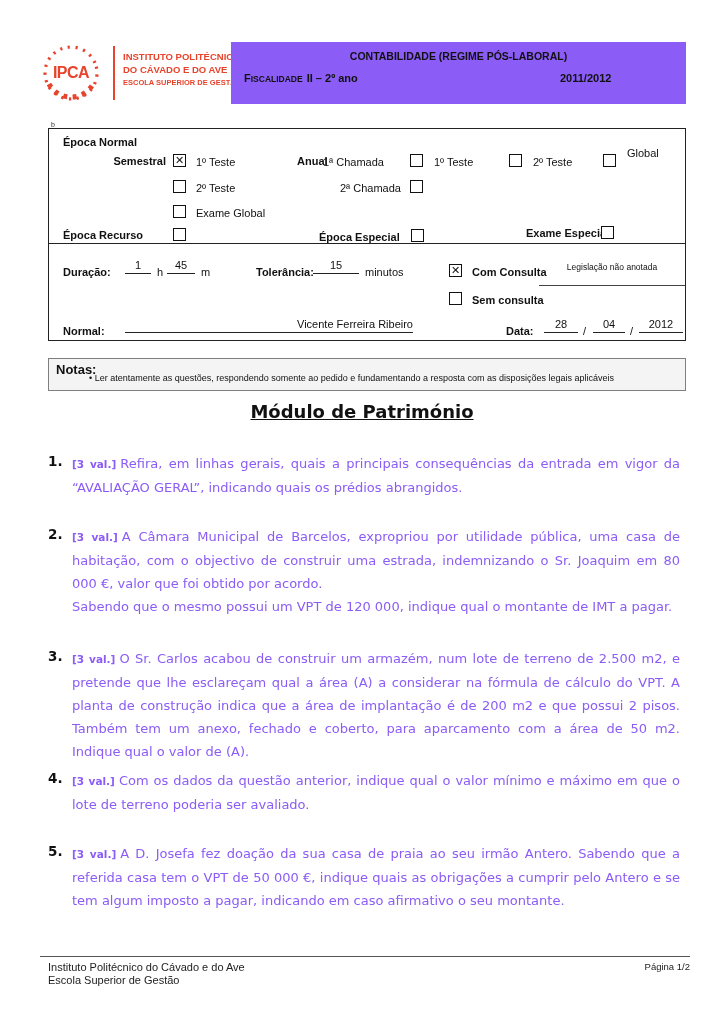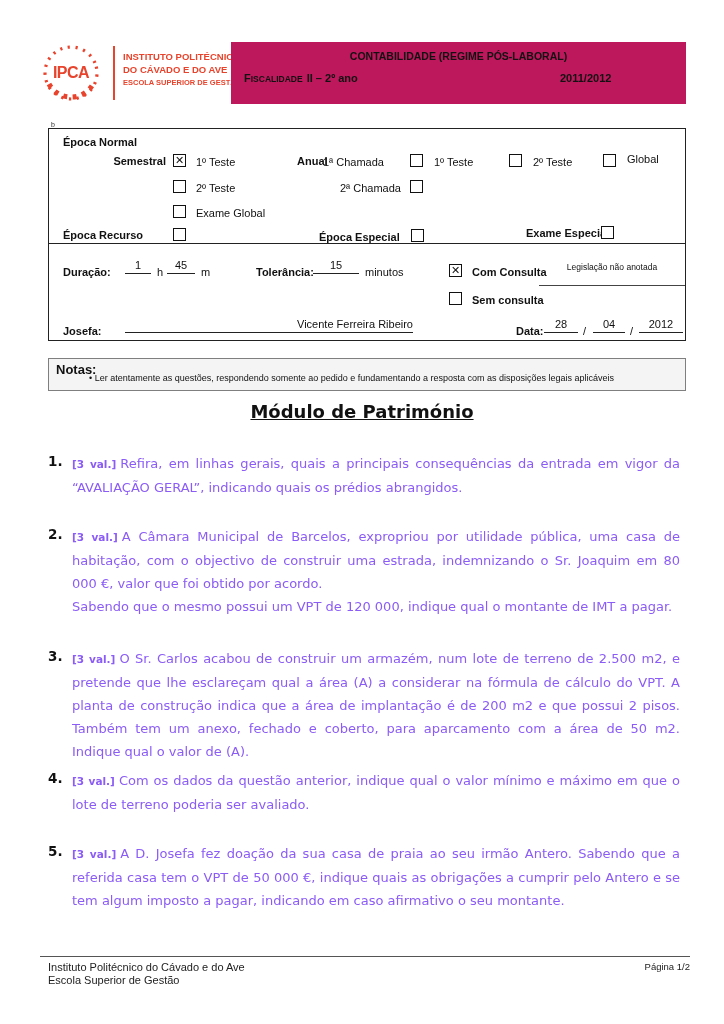--- a/index.html
+++ b/index.html
@@ -9,21 +9,21 @@
   
   .logo-mark { position:absolute; left:38px; top:40px; width:66px; height:66px; }
   .logo-mark svg { position:absolute; inset:0; }
   .logo-acronym { position:absolute; inset:0; display:flex; align-items:center; justify-content:center;
     color:#e8432c; font-weight:bold; font-size:16px; letter-spacing:-0.5px; }
   .logo-divider { position:absolute; left:113px; top:46px; width:2px; height:54px; background:#e8432c; }
   .inst-name { position:absolute; left:123px; top:51px; color:#e8432c; font-weight:bold; line-height:12.5px; }
   .inst-name .l12 { font-size:9.5px; display:block; }
   .inst-name .l3  { font-size:7.5px; display:block; margin-top:1px; }
 
-  .header-box { position:absolute; left:231px; top:42px; width:455px; height:62px; background:#be185d; }
+  .header-box { position:absolute; left:231px; top:42px; width:455px; height:62px; background:#8b5cf6; }
   .header-course { position:absolute; left:0; right:0; top:8px; text-align:center; font-weight:bold; font-size:10.5px; }
   .header-subject { position:absolute; left:13px; top:30px; font-weight:bold; font-size:11px; }
   .header-subject .sc { font-size:8.5px; }
   .header-subject .rest { margin-left:4px; }
   .header-year { position:absolute; left:329px; top:30px; font-weight:bold; font-size:11px; }
 
   
   .form-box { position:absolute; left:48px; top:128px; width:638px; height:213px; border:1px solid #222; background:#fff; }
   .corner-mark { position:absolute; left:2px; top:-8px; font-size:7px; color:#333; }
   .fb-label { position:absolute; font-size:11px; white-space:nowrap; }
@@ -99,21 +99,21 @@
     <span class="cb" style="left:124px; top:76px;" data-checked="false"></span>
     <span class="fb-label" style="left:147px; top:78px;">Exame Global</span>
 
     <span class="fb-bold" style="left:248px; top:26px;">Anual</span>
     <span class="fb-label" style="left:274px; top:27px;">1ª Chamada</span>
     <span class="cb" style="left:361px; top:25px;" data-checked="false"></span>
     <span class="fb-label" style="left:385px; top:27px;">1º Teste</span>
     <span class="cb" style="left:460px; top:25px;" data-checked="false"></span>
     <span class="fb-label" style="left:484px; top:27px;">2º Teste</span>
     <span class="cb" style="left:554px; top:25px;" data-checked="false"></span>
-    <span class="fb-label" style="left:578px; top:24px;">Global</span>
+    <span class="fb-label" style="left:578px; top:18px;">Global</span>
     <span class="fb-label" style="left:291px; top:53px;">2ª Chamada</span>
     <span class="cb" style="left:361px; top:51px;" data-checked="false"></span>
 
     <span class="fb-bold" style="left:14px; top:100px;">Época Recurso</span>
     <span class="cb" style="left:124px; top:99px;" data-checked="false"></span>
     <span class="fb-bold" style="left:270px; top:102px;">Época Especial</span>
     <span class="cb" style="left:362px; top:100px;" data-checked="false"></span>
     <span class="fb-bold" style="left:457px; top:98px;padding-left:20px;">Exame Especial</span>
     <span class="cb" style="left:552px; top:97px;" data-checked="false"></span>
 
@@ -127,23 +127,23 @@
     <span class="fb-bold" style="left:207px; top:137px;">Tolerância:</span>
     <span class="blank" style="left:264px; top:130px; width:46px;">15</span>
     <span class="fb-label" style="left:316px; top:137px;">minutos</span>
 
     <span class="cb" style="left:400px; top:135px;" data-checked="true"></span>
     <span class="fb-bold" style="left:423px; top:137px;">Com Consulta</span>
     <span class="note-blank">Legislação não anotada</span>
     <span class="cb" style="left:400px; top:163px;" data-checked="false"></span>
     <span class="fb-bold" style="left:423px; top:165px;">Sem consulta</span>
 
-    <span class="fb-bold" style="left:14px; top:196px;">Josefa:</span>
+    <span class="fb-bold" style="left:14px; top:196px;">Normal:</span>
     <span class="blank blank-left" style="left:76px; top:189px; width:288px;">Vicente Ferreira Ribeiro</span>
-    <span class="fb-bold" style="left:467px; top:196px;">Data:</span>
+    <span class="fb-bold" style="left:457px; top:196px;">Data:</span>
     <span class="blank" style="left:495px; top:189px; width:34px;">28</span>
     <span class="fb-label" style="left:534px; top:196px;">/</span>
     <span class="blank" style="left:544px; top:189px; width:32px;">04</span>
     <span class="fb-label" style="left:581px; top:196px;">/</span>
     <span class="blank" style="left:590px; top:189px; width:44px;">2012</span>
   </div>
 
   <div class="notes-box">
     <span class="notes-title">Notas:</span>
     <span class="notes-bullet">Ler atentamente as questões, respondendo somente ao pedido e fundamentando a resposta com as disposições legais aplicáveis</span>

